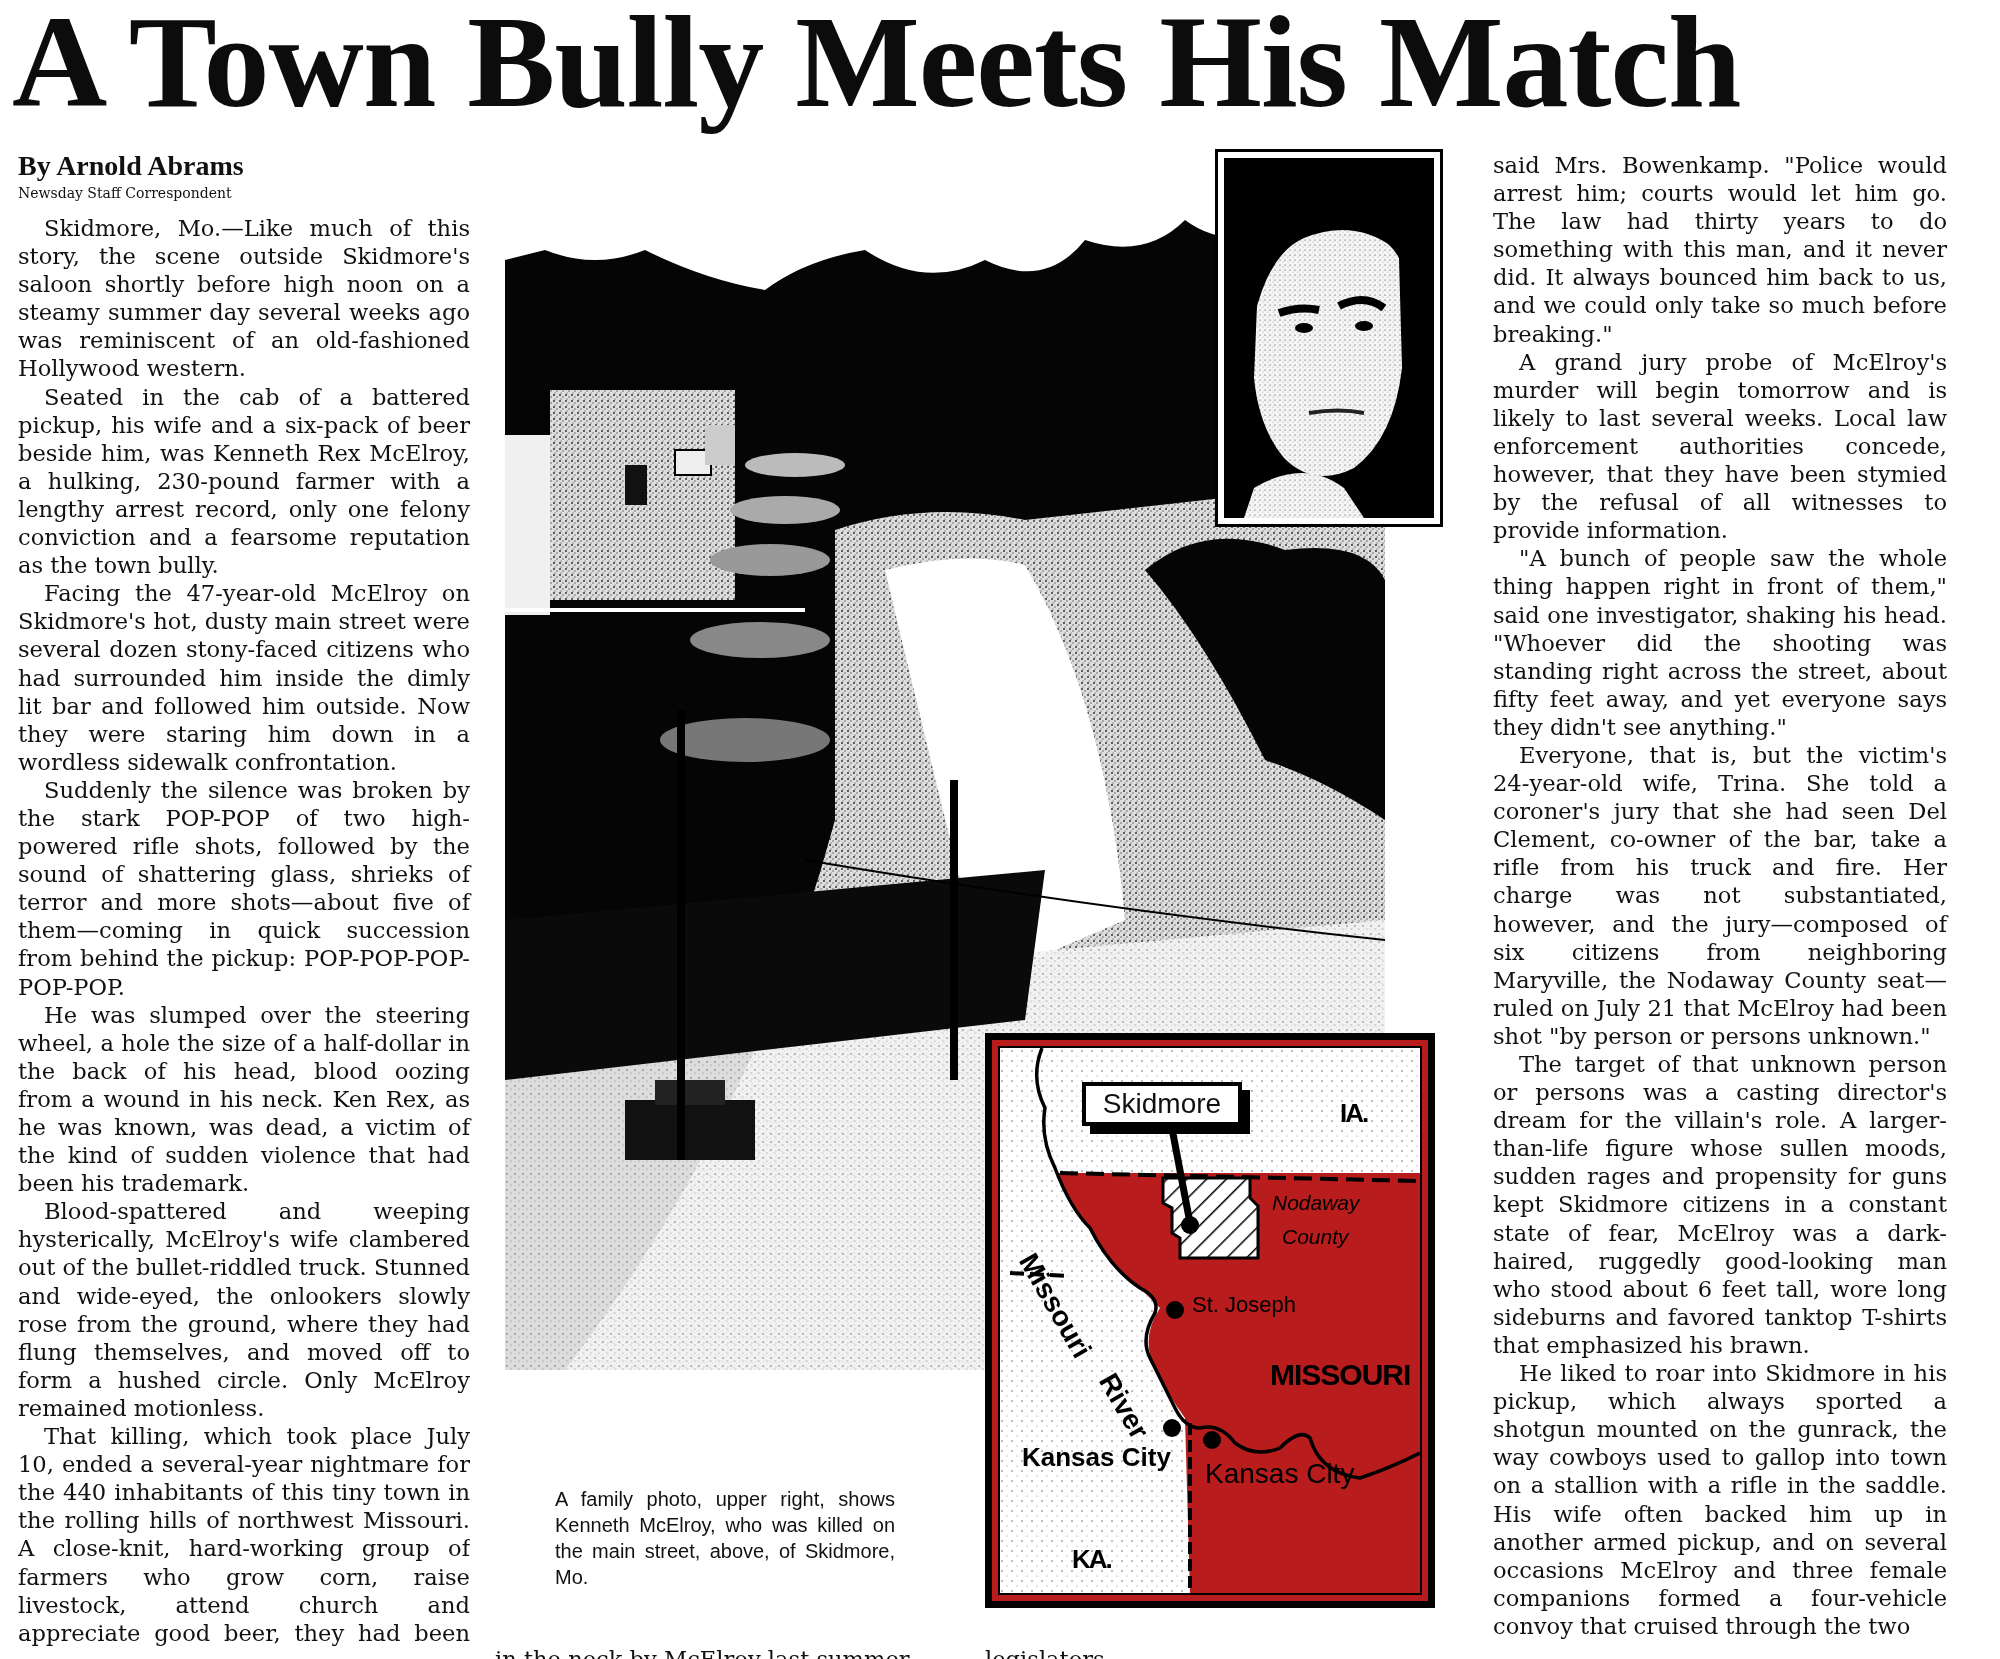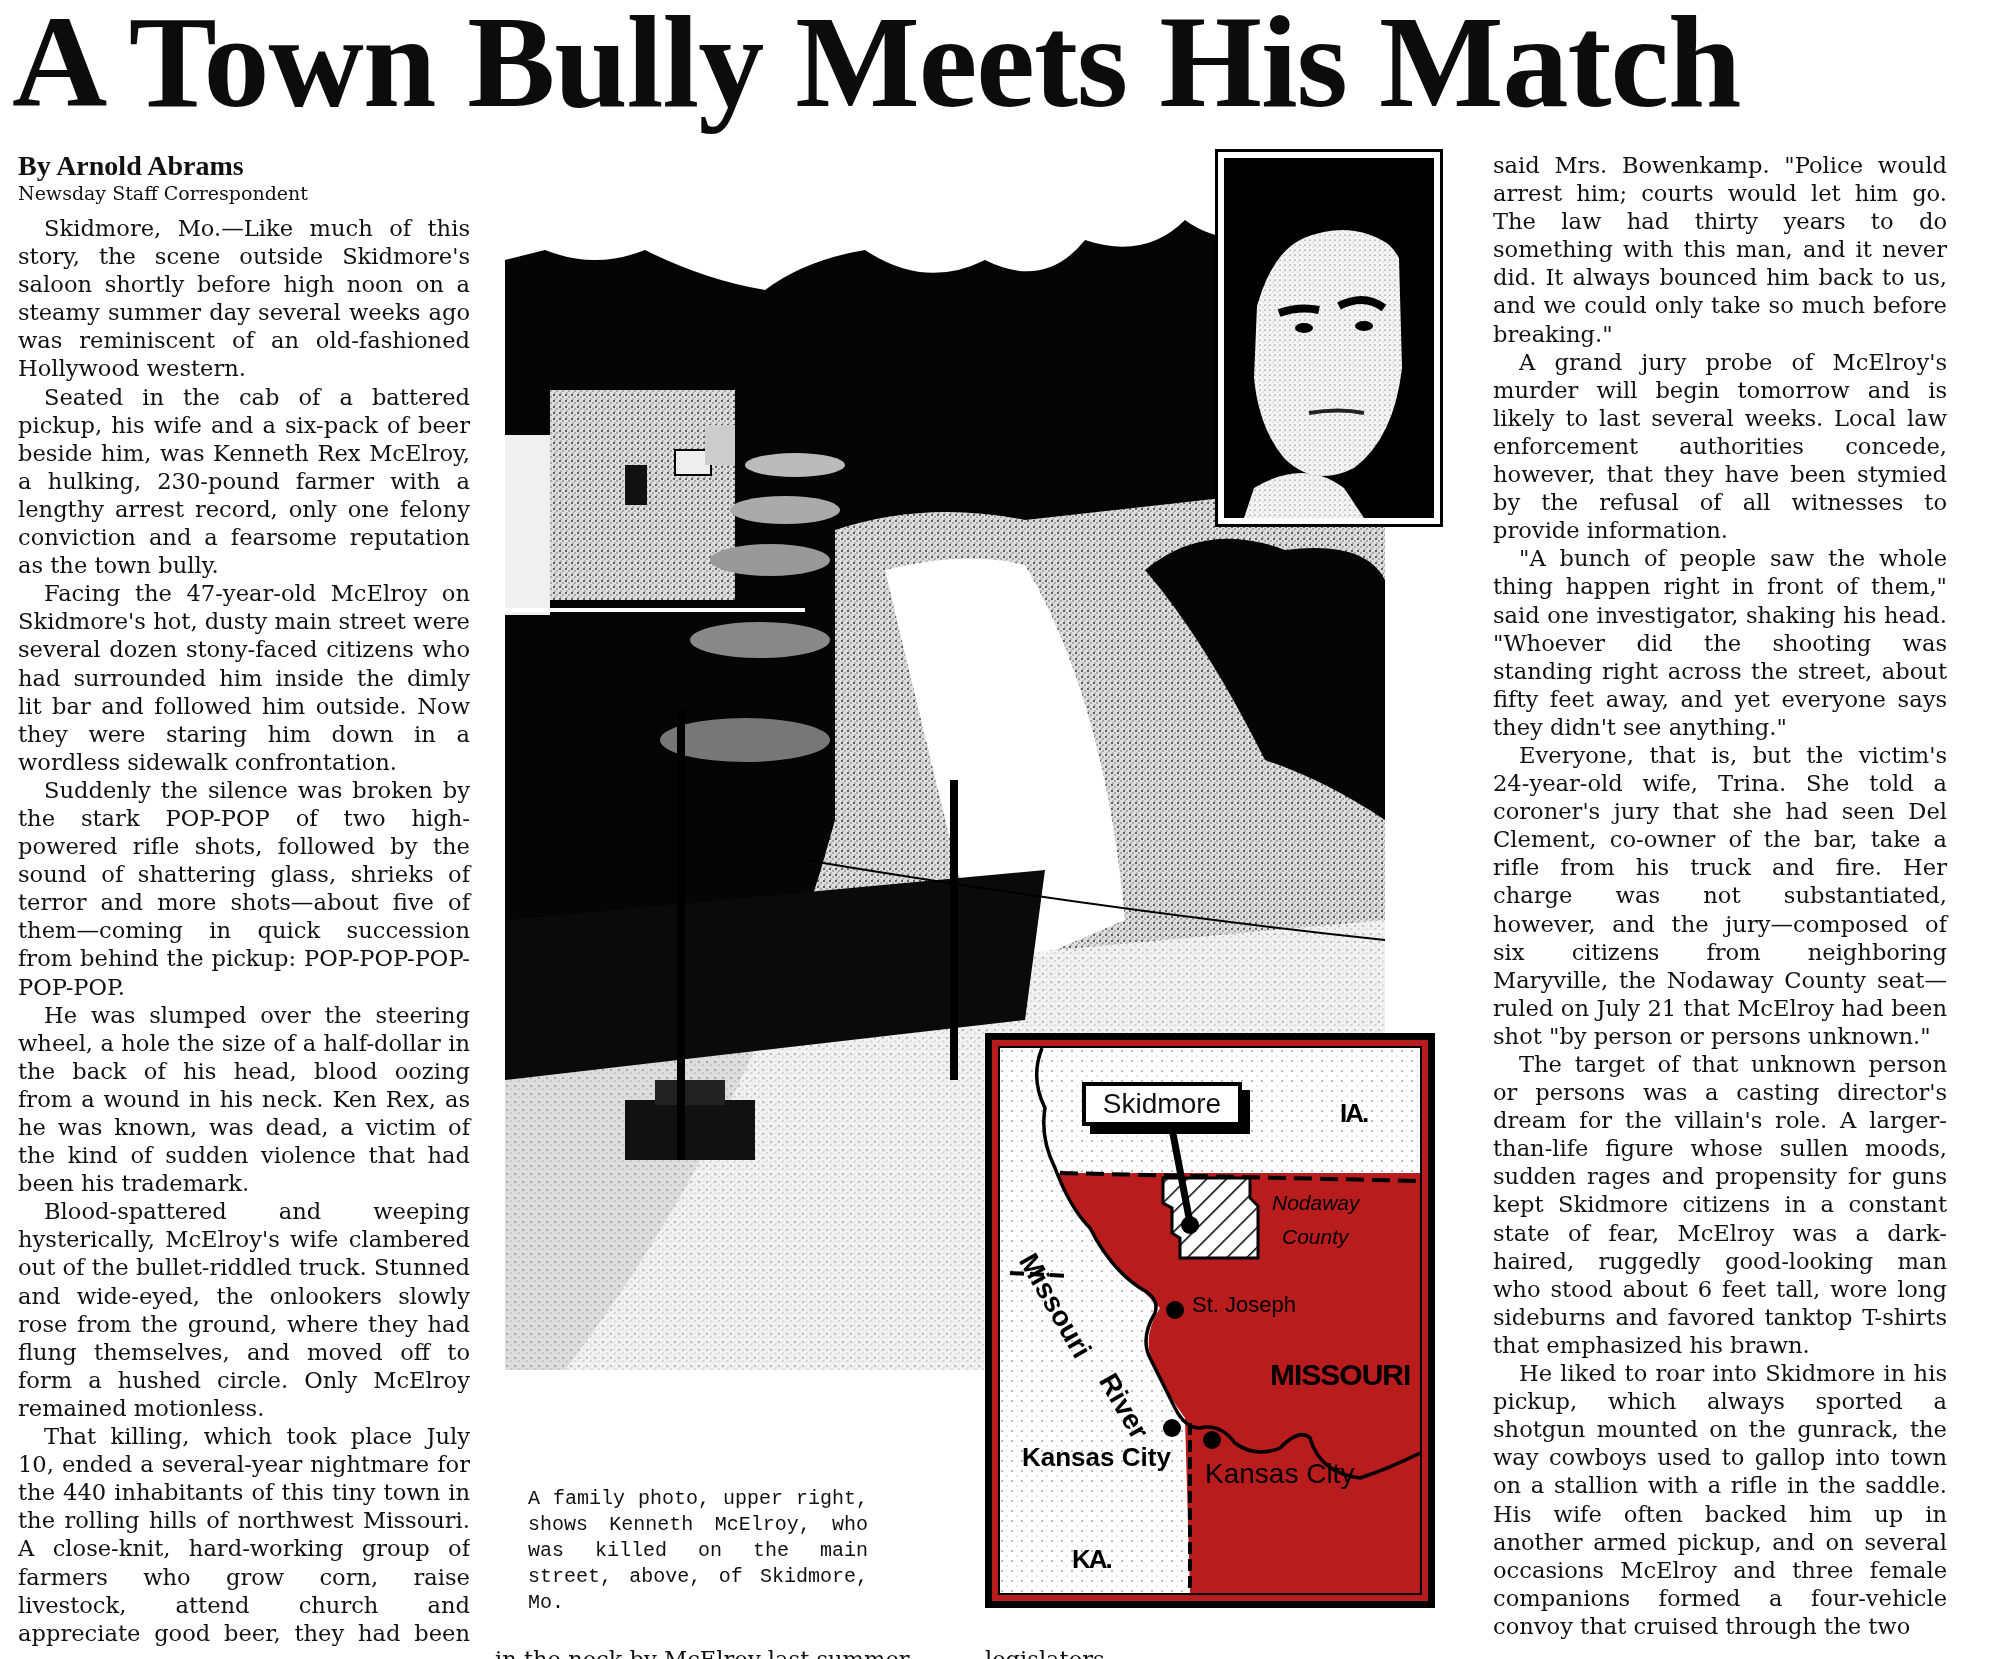--- a/index.html
+++ b/index.html
@@ -17,21 +17,21 @@
     position: absolute; font-size: 22.6px; line-height: 28.1px; text-align: justify;
     hyphens: none;
   }
   .col p { text-indent: 26px; }
   .col p.noindent { text-indent: 0; }
   .col-left { left: 18px; top: 180px; width: 452px; }
   .col-right { left: 1493px; top: 151px; width: 454px; }
 
   .byline { position: absolute; left: 18px; top: 150px; width: 460px; }
   .byline-name { font-family: "Liberation Serif", "DejaVu Serif", serif; font-weight: bold; font-size: 28px; line-height: 32px; }
-  .byline-title { font-family: "DejaVu Serif", serif; font-size: 19px; line-height: 22px; }
+  .byline-title { font-family: "DejaVu Serif", serif; font-size: 14px; line-height: 22px; }
 
   .photo-street {
     position: absolute; left: 505px; top: 220px; width: 880px; height: 1150px; overflow: hidden;
     background: #050505;
   }
   .photo-portrait {
     position: absolute; left: 1218px; top: 152px; width: 222px; height: 372px;
     border: 6px solid #ffffff; outline: 3px solid #000; background: #000;
     overflow: hidden;
   }
@@ -42,22 +42,22 @@
   }
   .map-inner { position: absolute; left: 6px; top: 6px; right: 6px; bottom: 6px; border: 2px solid #000; overflow: hidden; }
   .map-label { position: absolute; font-family: "Liberation Sans", "DejaVu Sans", sans-serif; white-space: nowrap; color: #000; }
   .map-skid {
     position: absolute; left: 82px; top: 34px; width: 160px; height: 44px; border: 4px solid #000;
     background: #fff; box-shadow: 8px 8px 0 #000; font-size: 28px; line-height: 36px; text-align: center;
     font-family: "Liberation Sans", sans-serif;
   }
 
   .caption {
-    position: absolute; left: 528px; top: 1486px; width: 340px;
-    font-family: Liberation Mono, monospace; font-size: 20px; line-height: 26px; text-align: justify;
+    position: absolute; left: 555px; top: 1486px; width: 340px;
+    font-family: Liberation Sans, sans-serif; font-size: 20px; line-height: 26px; text-align: justify;
   }
 
   .cutoff { position: absolute; font-size: 22.6px; line-height: 28px; white-space: nowrap; overflow: hidden; }
 </style>
 </head>
 <body>
 
 <h1 class="headline">A Town Bully Meets His Match</h1>
 
 <div class="byline">

